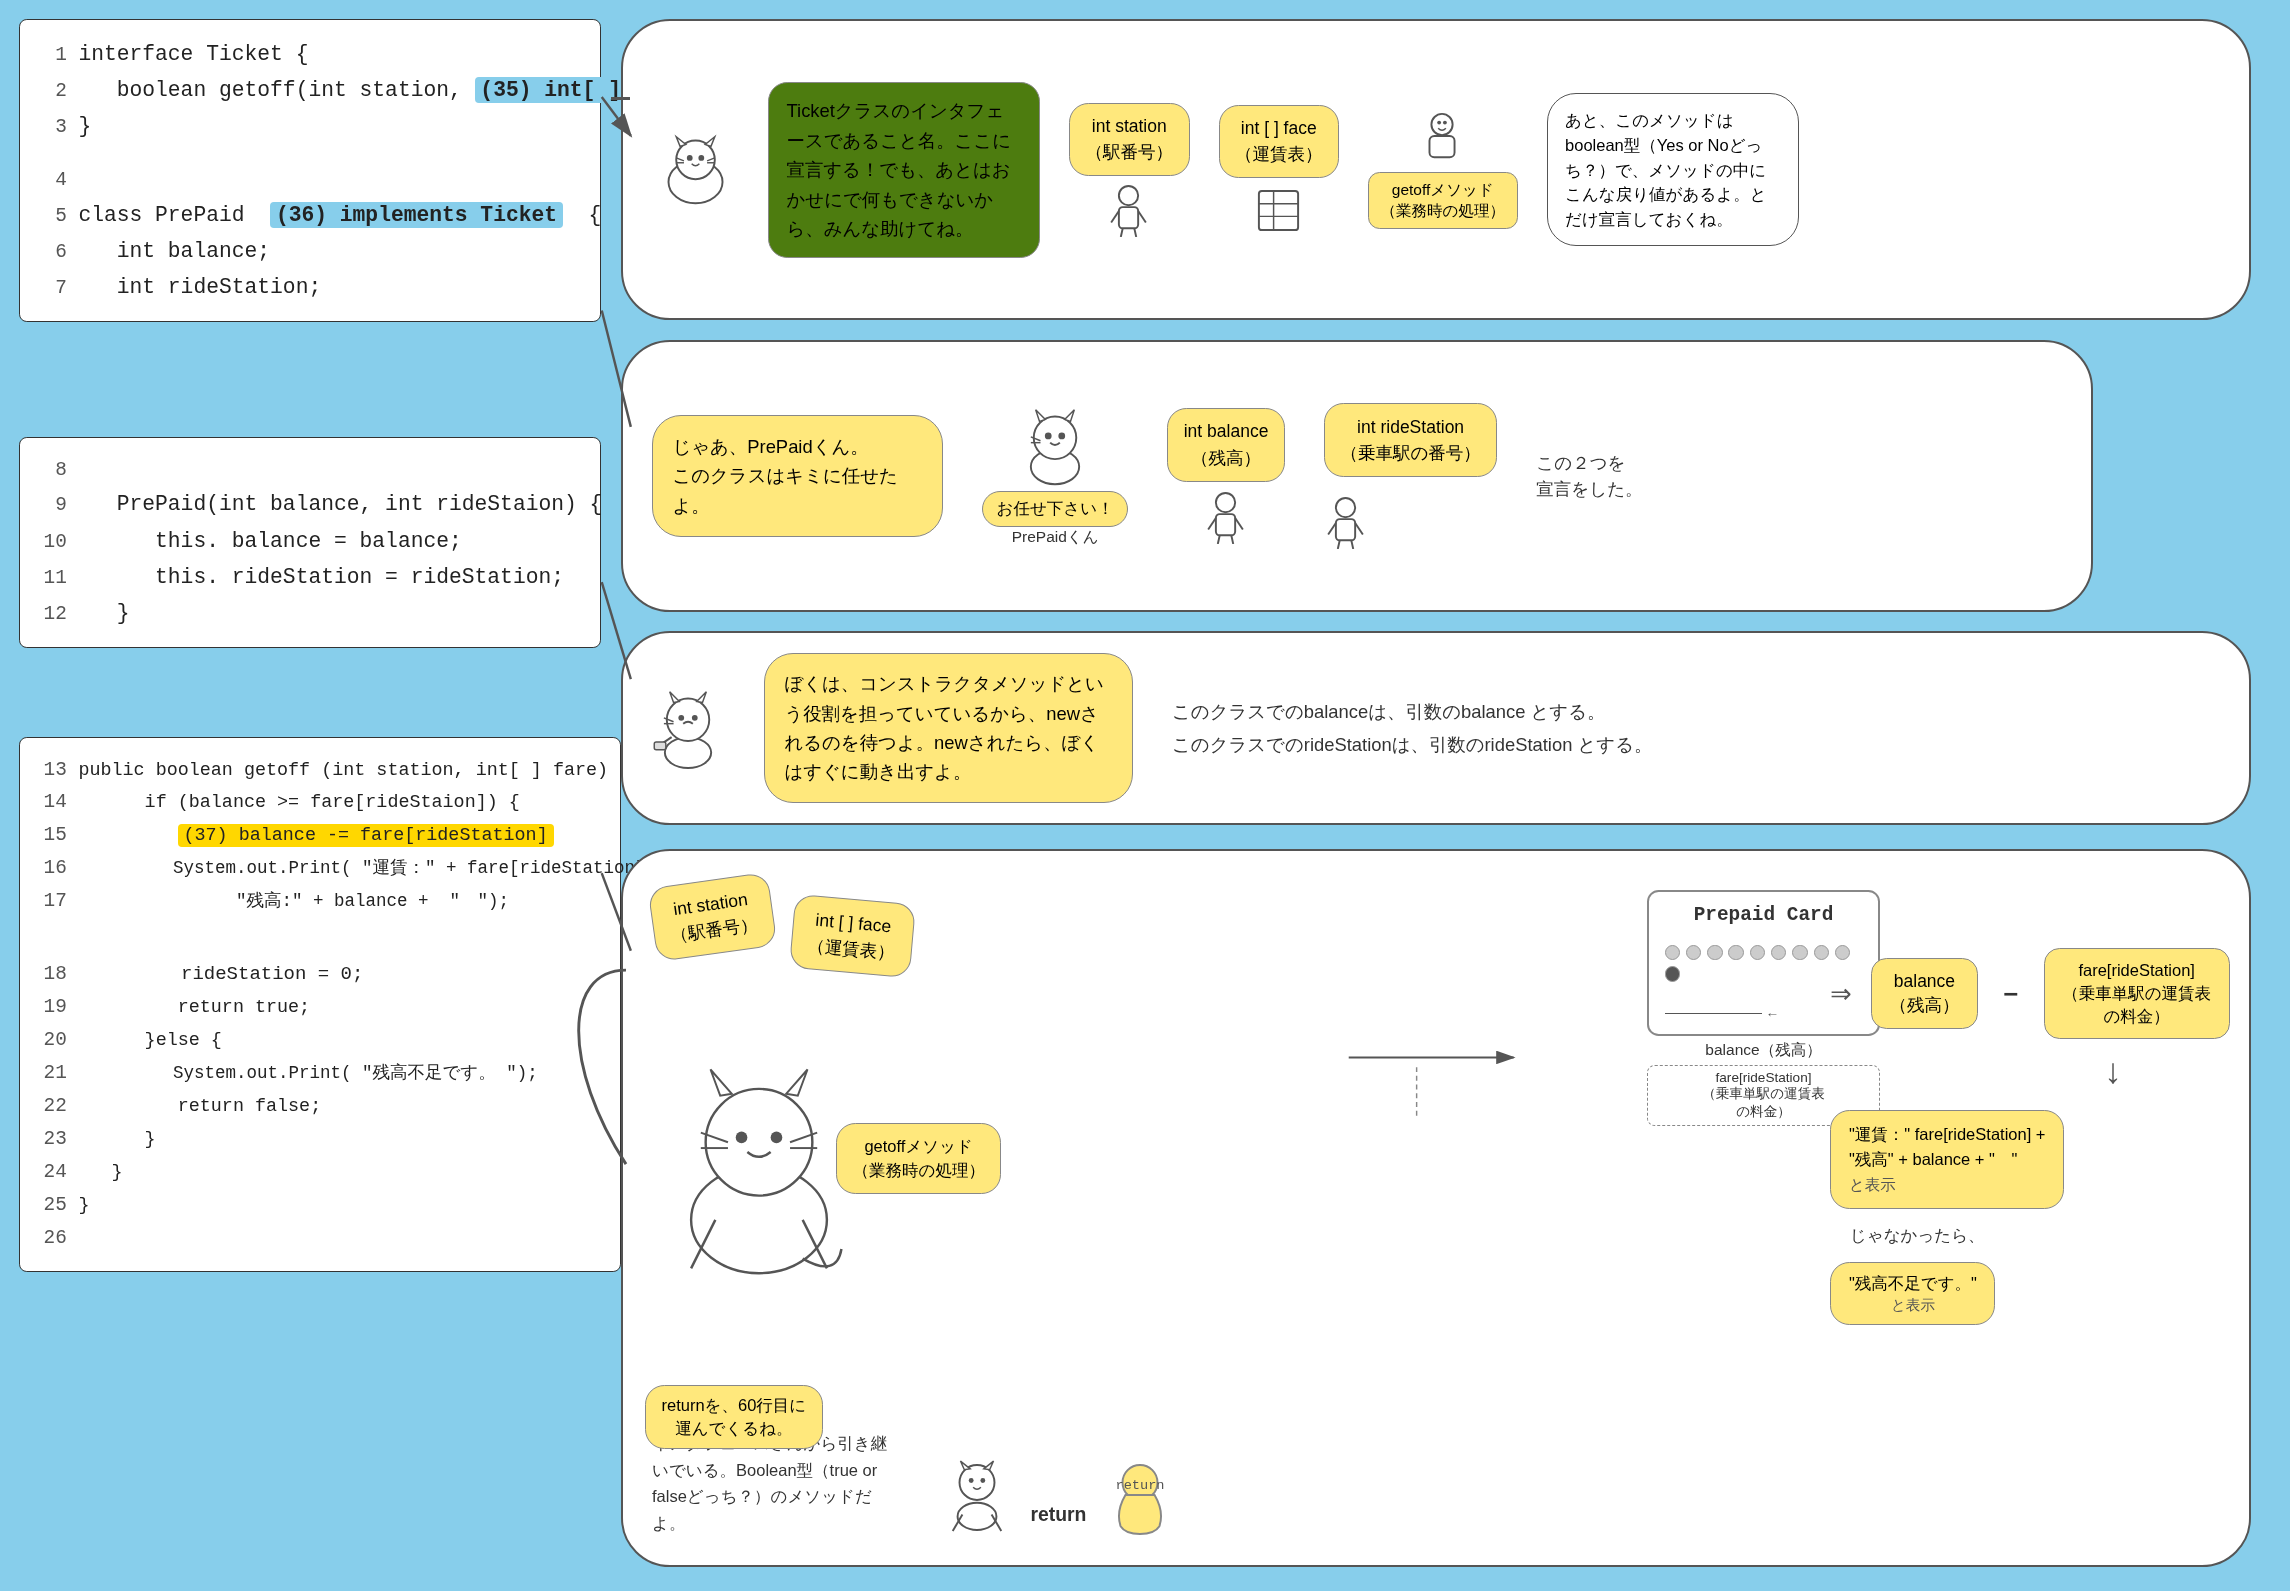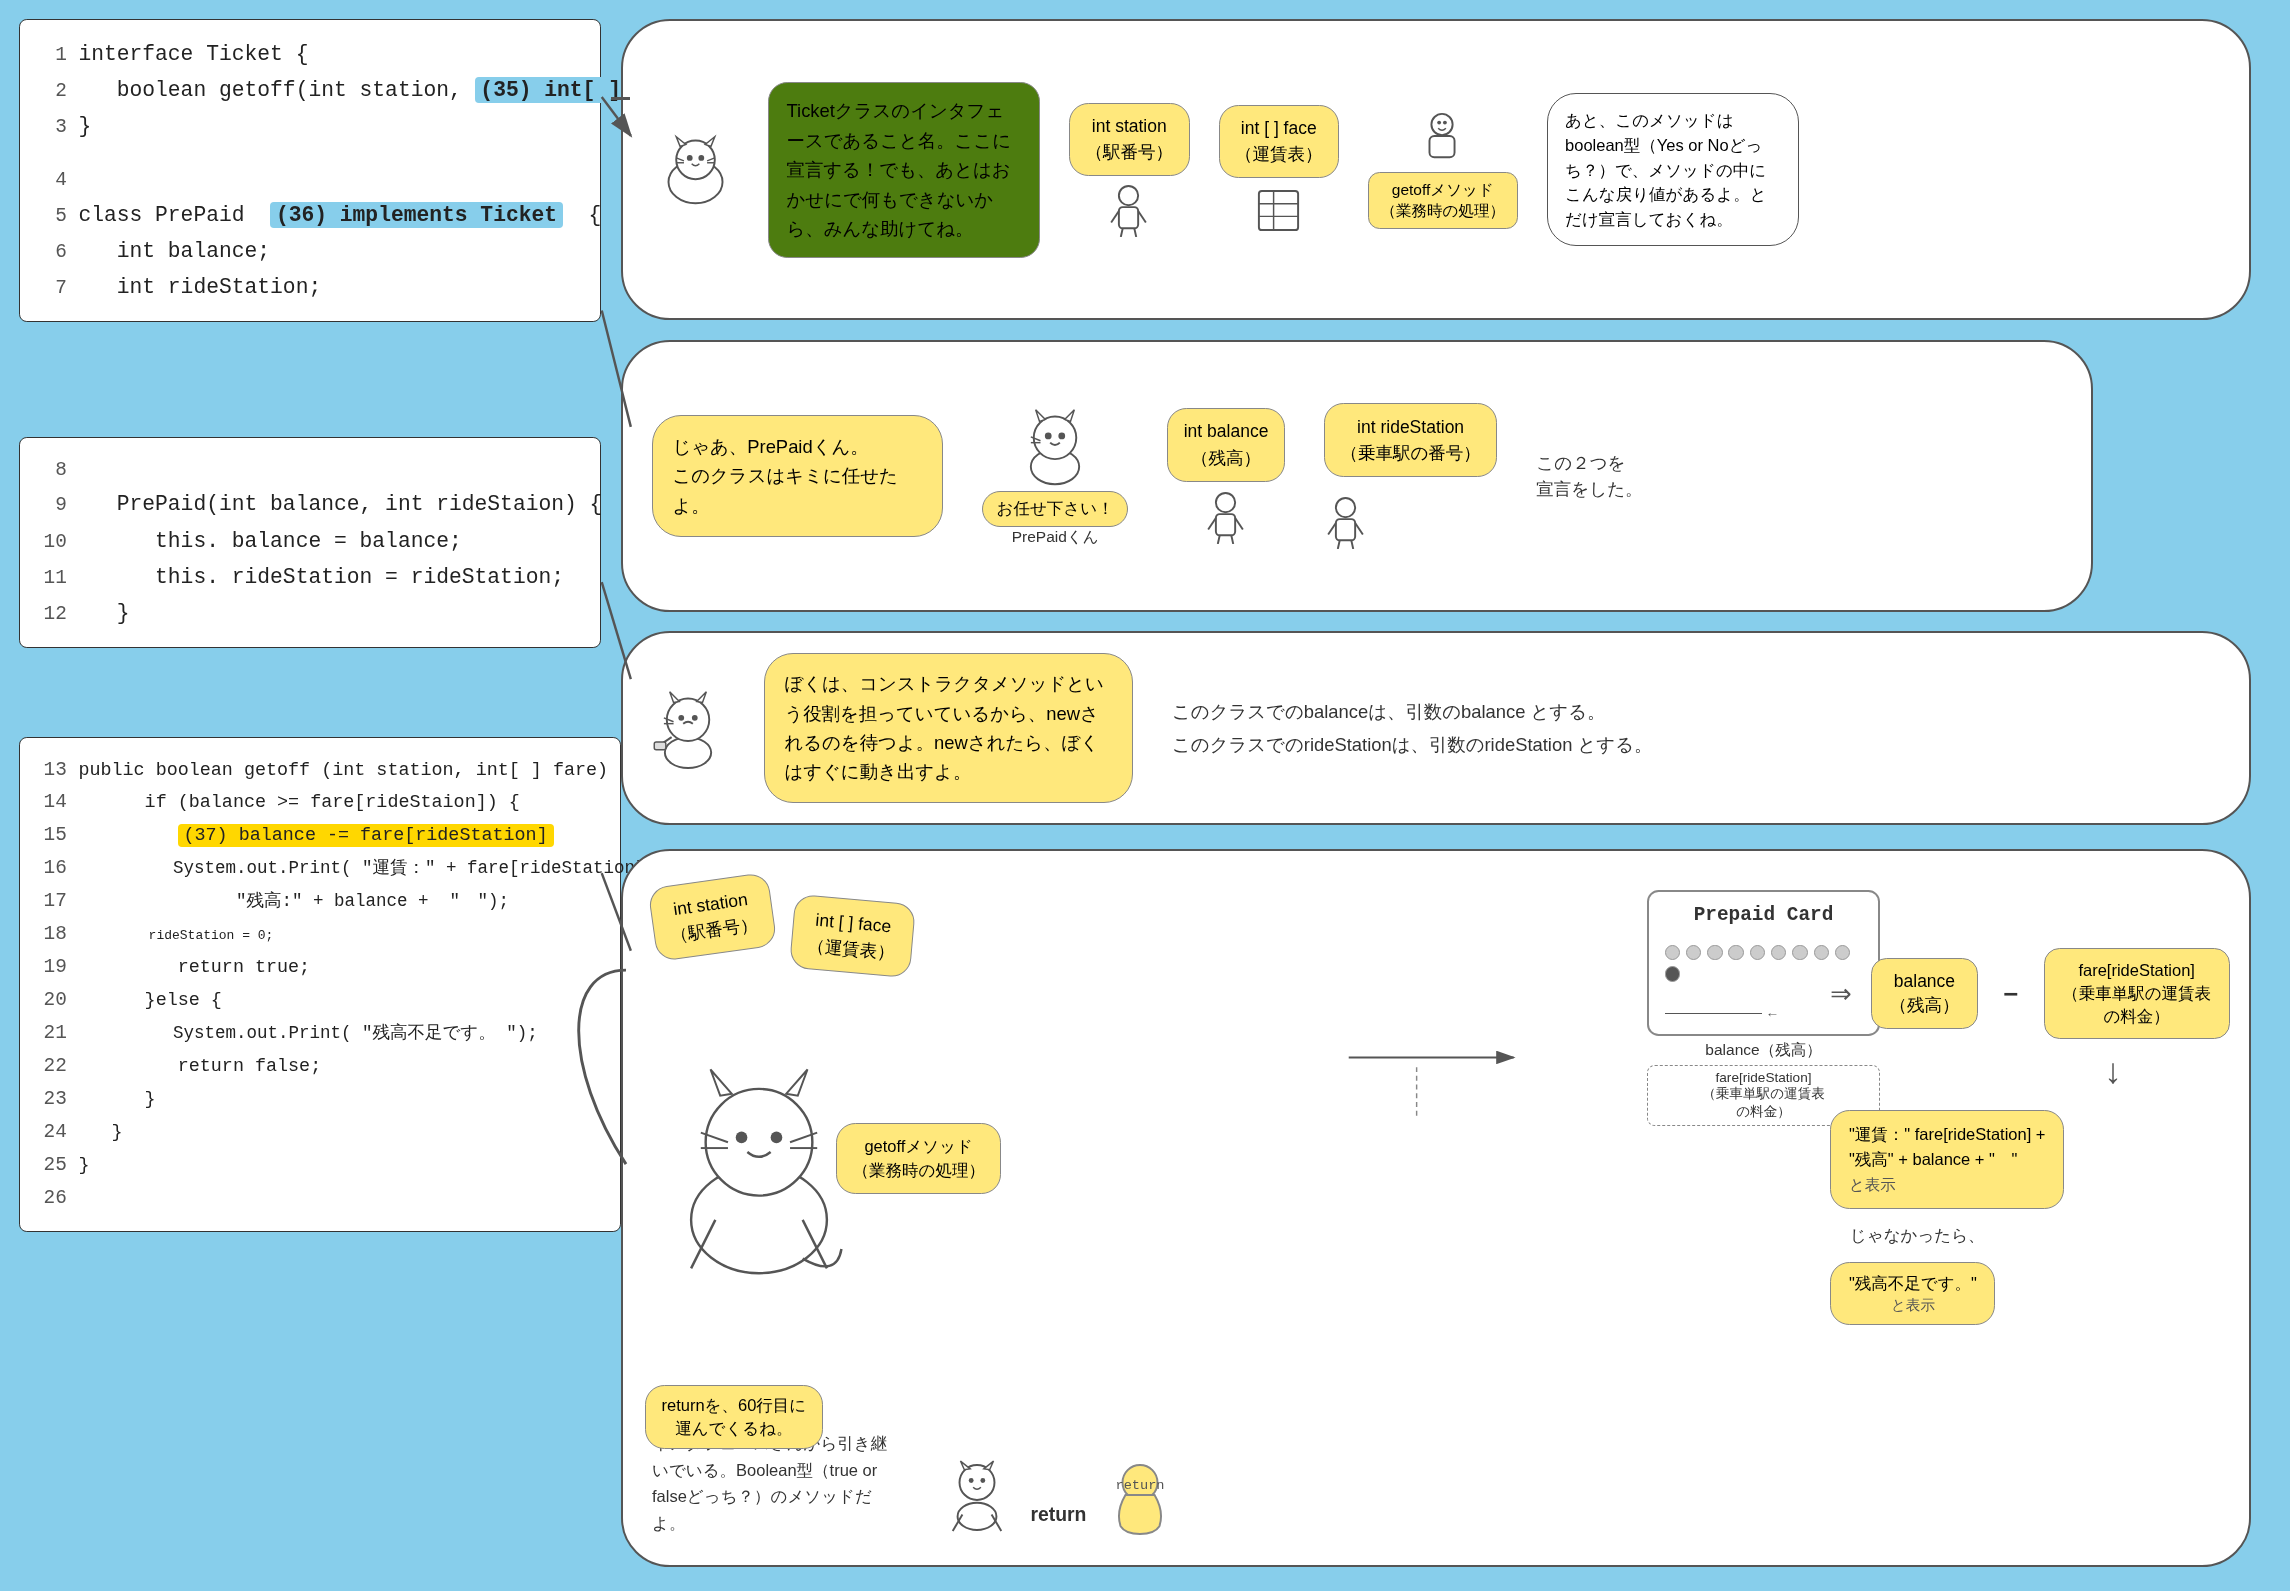--- a/index.html
+++ b/index.html
@@ -162,21 +162,21 @@
   <div class="code-line">
     <span class="line-num">16</span>
     <span class="code-text" style="font-size:17.5px;">         System.out.Print( "運賃：" + fare[rideStation]</span>
   </div>
   <div class="code-line">
     <span class="line-num">17</span>
     <span class="code-text" style="font-size:17.5px;">               "残高:" + balance +  "　");</span>
   </div>
   <div class="code-line">
     <span class="line-num">18</span>
-    <span class="code-text" style="font-size:13px;">         rideStation = 0;</span>
+    <span class="code-text" style="font-size:19px;margin-top:40px;">         rideStation = 0;</span>
   </div>
   <div class="code-line">
     <span class="line-num">19</span>
     <span class="code-text" style="font-size:18.4px;">         return true;</span>
   </div>
   <div class="code-line">
     <span class="line-num">20</span>
     <span class="code-text" style="font-size:18.4px;">      }else {</span>
   </div>
   <div class="code-line">

